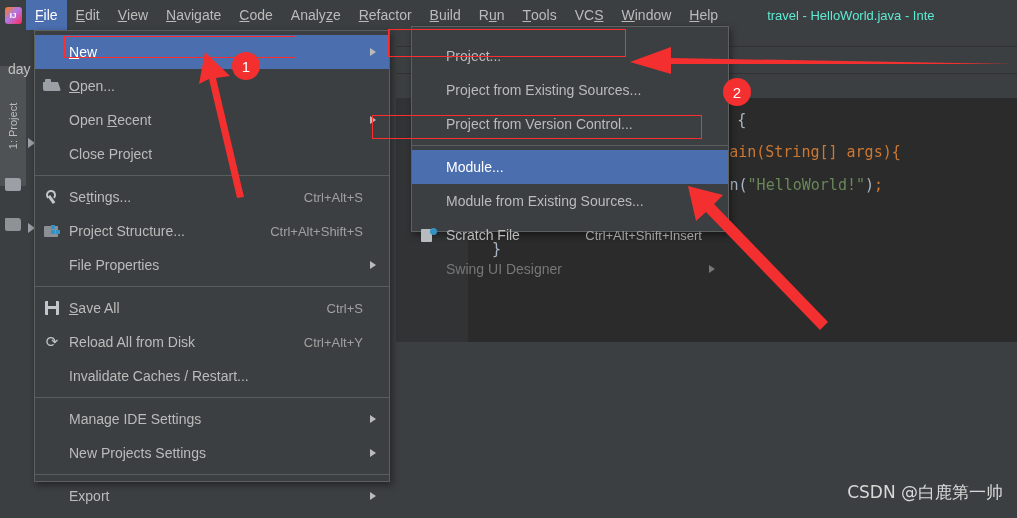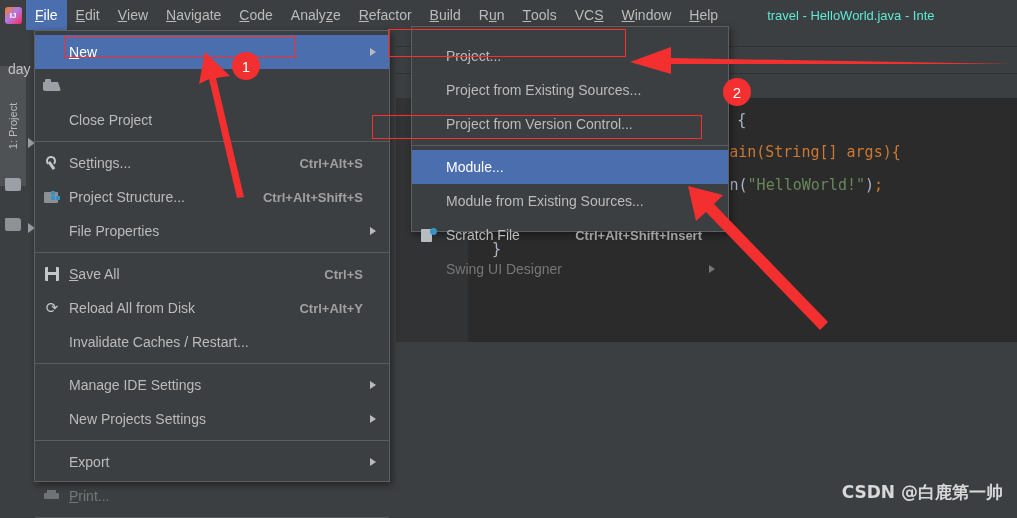--- a/index.html
+++ b/index.html
@@ -267,21 +267,20 @@
     flex: 1;
     white-space: nowrap;
     overflow: hidden;
   }
   .mrow .mi-label u { text-decoration: underline; }
   .mrow .mi-accel {
     color: #a0a0a0;
     font-size: 13px;
     white-space: nowrap;
     padding-left: 18px;
-    font-weight: bold;
   }
   .mrow .mi-arrow {
     width: 20px;
     min-width: 20px;
     display: flex;
     align-items: center;
     justify-content: center;
   }
   .mi-arrow i {
     display: block;
@@ -447,21 +446,20 @@
     align-items: center;
     justify-content: center;
     font-family: "Liberation Sans", sans-serif;
   }
   .watermark {
     position: absolute;
     right: 14px; bottom: 14px;
     color: #d8d8d8;
     font-size: 17px;
     font-family: "DejaVu Sans", sans-serif;
-    font-weight: bold;
   }
   svg.arrow-layer {
     position: absolute;
     left: 0; top: 0;
     width: 1017px; height: 518px;
     pointer-events: none;
   }
 </style>
 </head>
 <body>
@@ -543,21 +541,29 @@
         <span class="mi-icon"></span>
         <span class="mi-label"><u>N</u>ew</span>
         <span class="mi-arrow">
           <i></i>
         </span>
       </div>
       <div class="mrow">
         <span class="mi-icon">
           <span class="g-folder open"></span>
         </span>
-        <span class="mi-arrow"></span>
+        <span class="mi-label"><u>O</u>pen...</span>
+        <span class="mi-arrow"></span>
+      </div>
+      <div class="mrow">
+        <span class="mi-icon"></span>
+        <span class="mi-label">Open <u>R</u>ecent</span>
+        <span class="mi-arrow">
+          <i></i>
+        </span>
       </div>
       <div class="mrow">
         <span class="mi-icon"></span>
         <span class="mi-label">Close Project</span>
         <span class="mi-arrow"></span>
       </div>
       <div class="msep"></div>
       <div class="mrow">
         <span class="mi-icon">
           <span class="g-wrench"></span>

